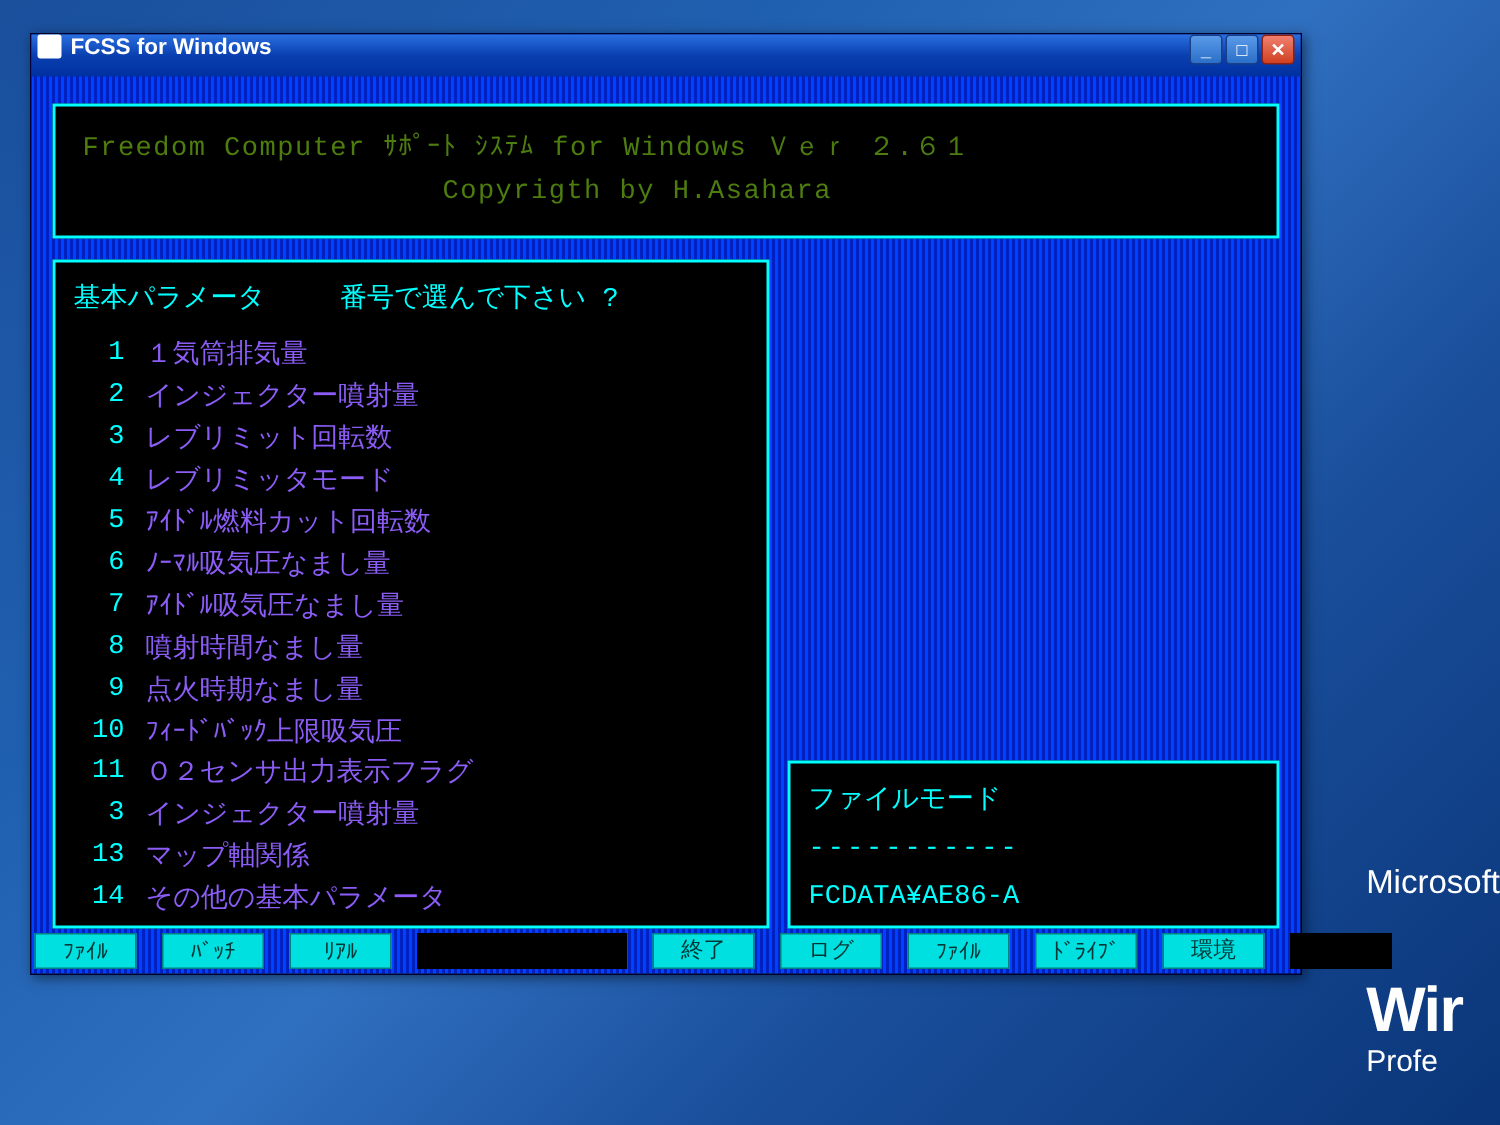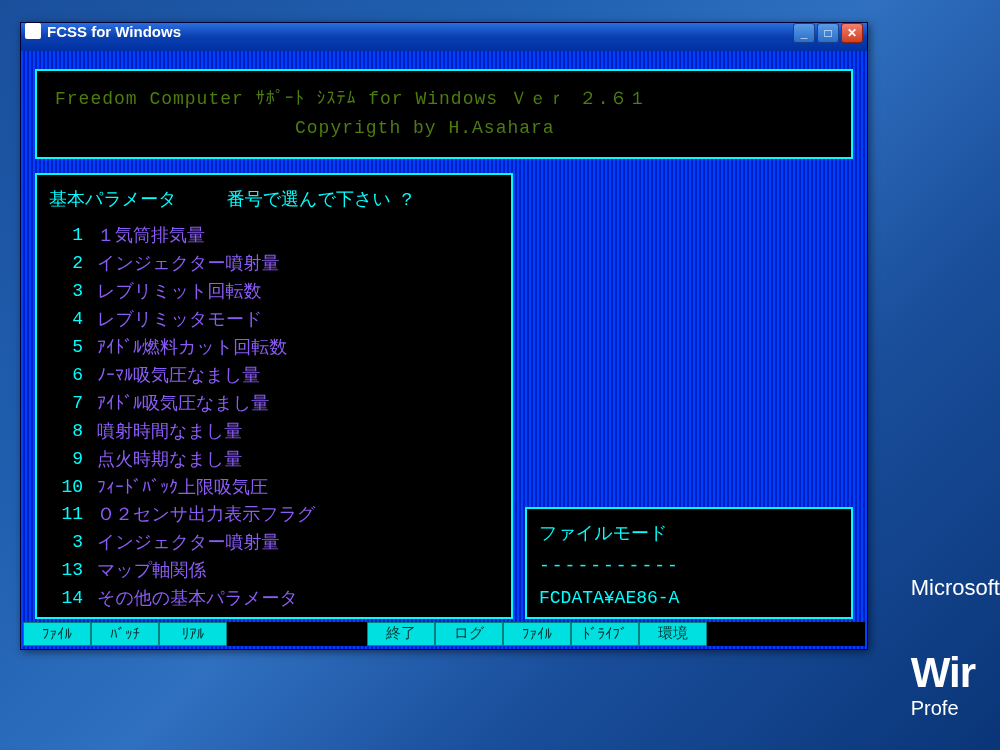--- a/index.html
+++ b/index.html
@@ -116,21 +116,21 @@
     text-align: right;
     padding-right: 14px;
     color: #00ffff;
   }
   .menu-label { color: #8b5cf6; font-family: Liberation Serif, serif; }
   .file-dash { letter-spacing: 2px; margin: 4px 0; }
   .file-path { }
 
   .bottom-buttons {
     display: flex;
-    gap: 0;
+    gap: 17px;
     padding: 3px 2px 3px 2px;
   }
   .bbtn {
     height: 24px;
     min-width: 68px;
     background: #00e0e0;
     color: #003838;
     font-size: 15px;
     display: flex;
     align-items: center;

